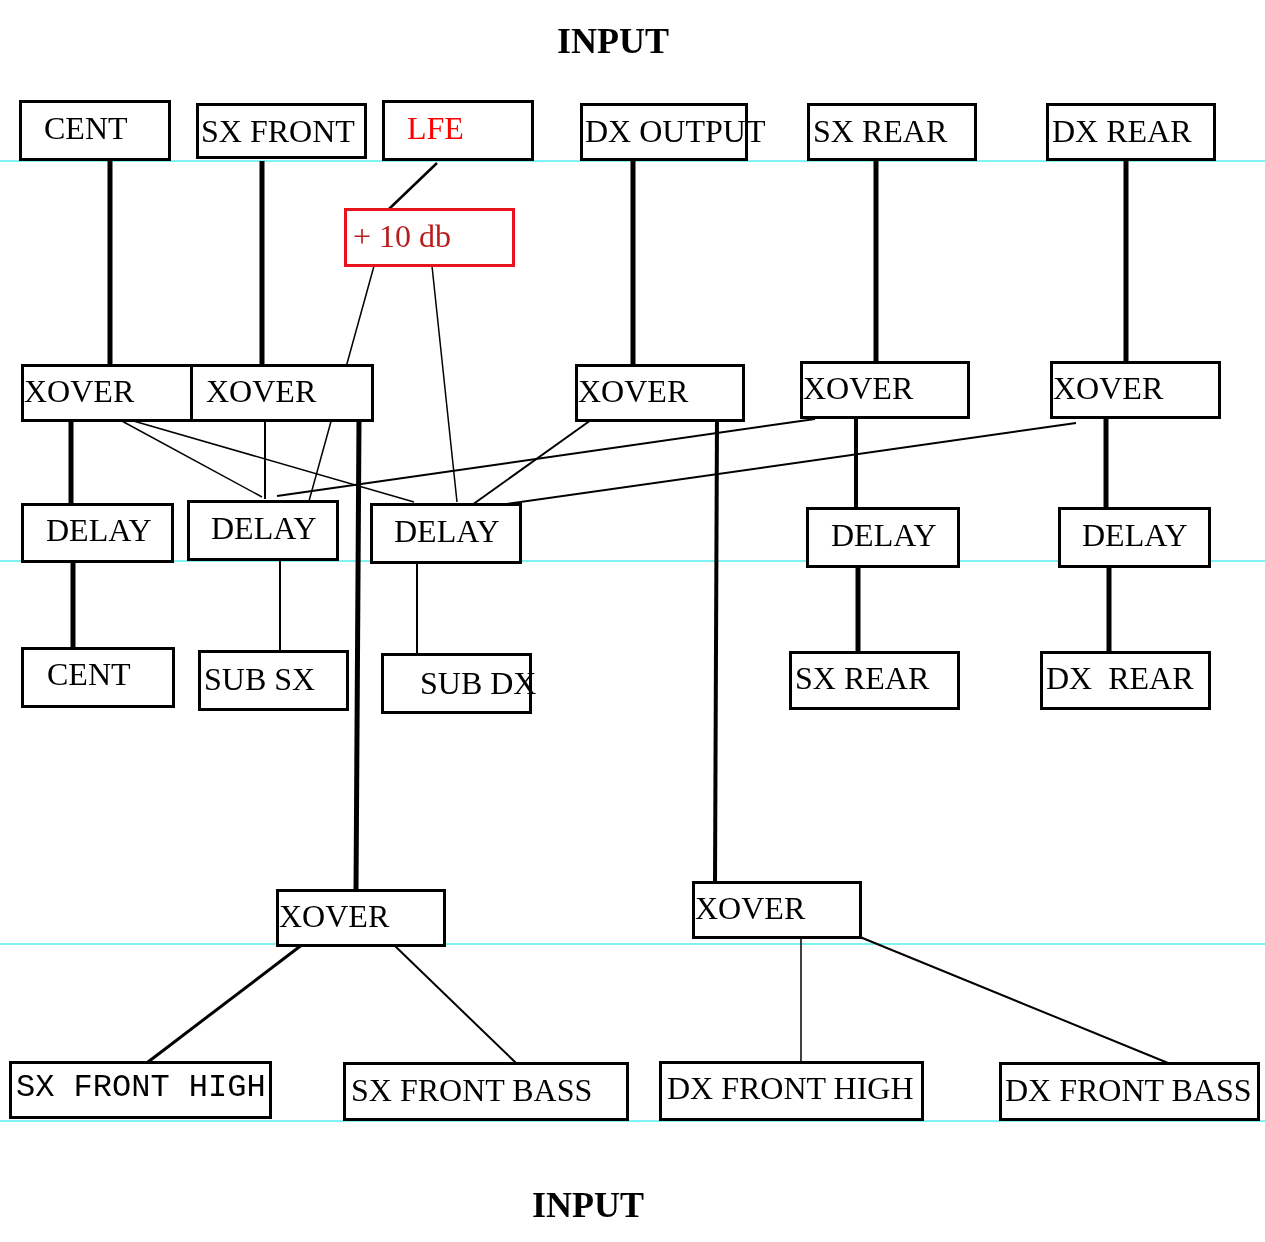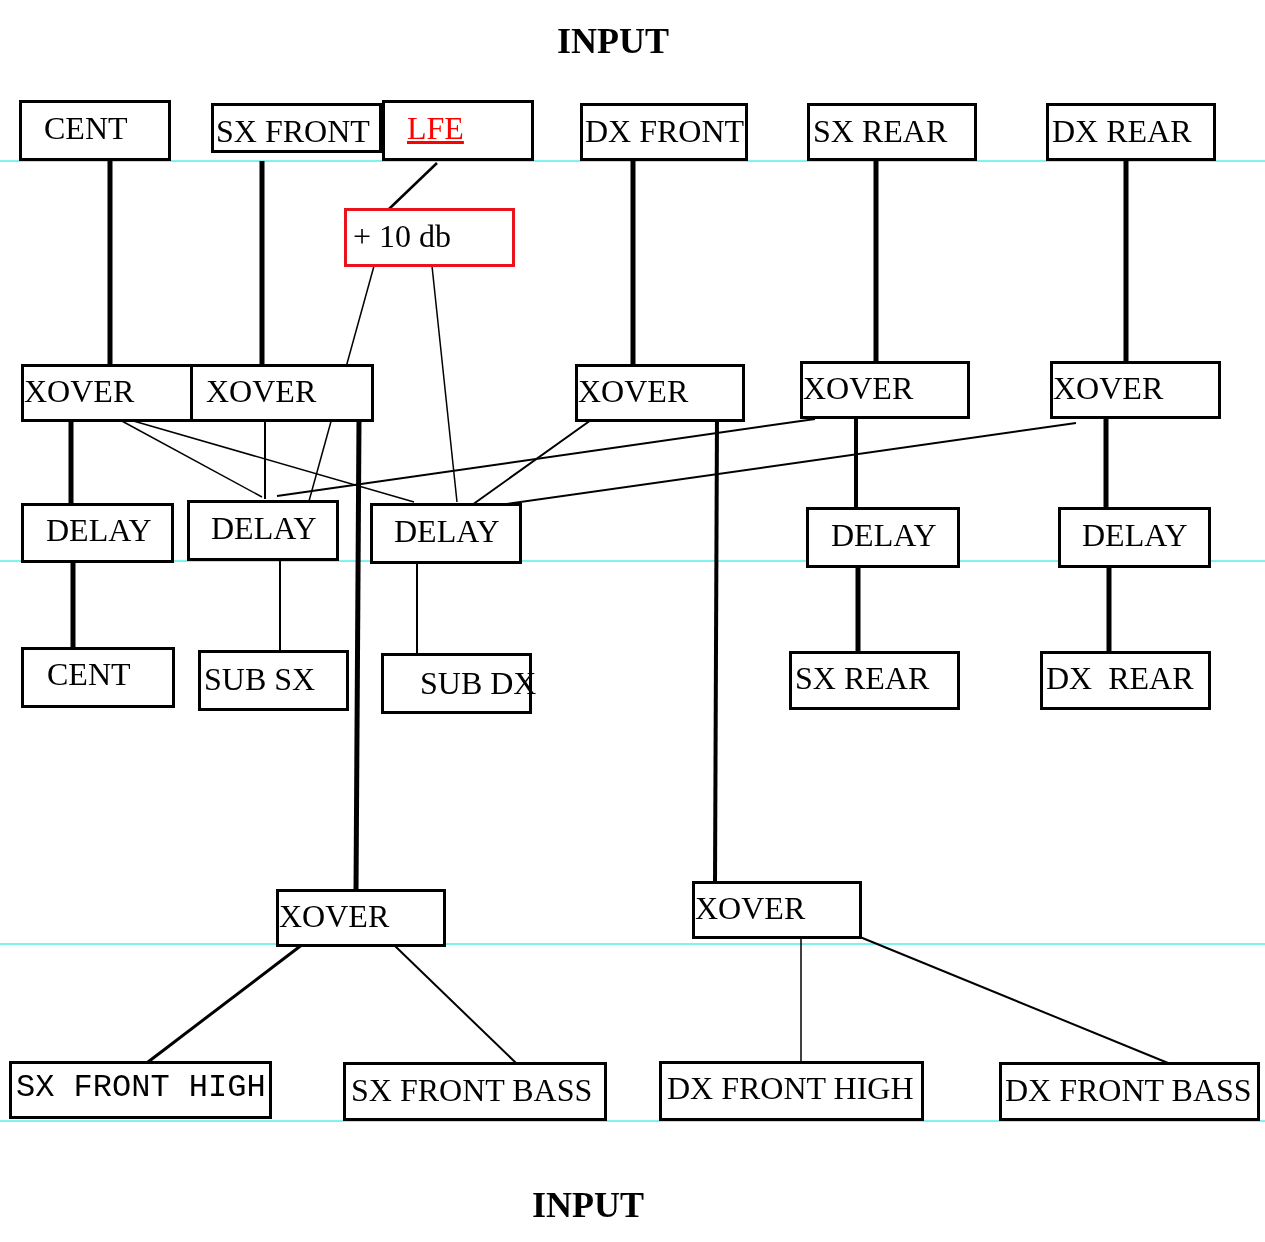--- a/index.html
+++ b/index.html
@@ -1,21 +1,21 @@
 <!DOCTYPE html>
 <html><head>
 <meta charset="utf-8">
 <style>
   html, body { margin: 0; padding: 0; background: #ffffff; }
   body { width: 1265px; height: 1242px; position: relative; overflow: hidden; }
   #canvas { position: absolute; left: 0; top: 0; width: 1265px; height: 1242px; }
   .title { position: absolute; font-family: Liberation Serif, serif; font-weight: bold; font-size: 36px; color: #000; }
   .box { position: absolute; box-sizing: border-box; border: 3px solid #000; background: #fff;
          font-family: "Liberation Serif", serif; font-size: 32px; color: #000; white-space: nowrap; line-height: 1; }
-  .box.red { border-color: #e8131b; color: #000000; }
+  .box.red { border-color: #e8131b; color: #b91c1c; }
   .box.red-text { color: #ff0000; }
   .box span { position: absolute; }
 </style>
 </head>
 <body>
 
 <svg id="canvas" width="1265" height="1242" viewBox="0 0 1265 1242">
 
   <g stroke="#00e5e5" stroke-width="1">
     <line x1="0" y1="161" x2="1265" y2="161"></line>
@@ -64,28 +64,28 @@
     <line x1="860" y1="937" x2="1168" y2="1063" stroke-width="2"></line>
   </g>
 </svg>
 
 <div class="title" style="left:557px; top:20px;">INPUT</div>
 <div class="title" style="left:532px; top:1184px;">INPUT</div>
 
 <div class="box" style="left:19px; top:100px; width:152px; height:61px;">
   <span style="left:22px; top:9px;">CENT</span>
 </div>
-<div class="box" style="left:211px; top:103px; width:171px; height:50px;">
+<div class="box" style="left:196px; top:103px; width:171px; height:56px;">
   <span style="left:2px; top:9px;">SX FRONT</span>
 </div>
 <div class="box red-text" style="left:382px; top:100px; width:152px; height:61px;">
-  <span style="left:22px; top:9px;text-decoration:underline;">LFE</span>
+  <span style="left:22px; top:9px;">LFE</span>
 </div>
 <div class="box" style="left:580px; top:103px; width:168px; height:58px;">
-  <span style="left:2px; top:9px;">DX FRONT</span>
+  <span style="left:2px; top:9px;">DX OUTPUT</span>
 </div>
 <div class="box" style="left:807px; top:103px; width:170px; height:58px;">
   <span style="left:3px; top:9px;">SX REAR</span>
 </div>
 <div class="box" style="left:1046px; top:103px; width:170px; height:58px;">
   <span style="left:3px; top:9px;">DX REAR</span>
 </div>
 
 <div class="box red" style="left:344px; top:208px; width:171px; height:59px;">
   <span style="left:6px; top:9px;">+ 10 db</span>
@@ -142,21 +142,21 @@
 <div class="box" style="left:276px; top:889px; width:170px; height:58px;">
   <span style="left:0px; top:8px;">XOVER</span>
 </div>
 <div class="box" style="left:692px; top:881px; width:170px; height:58px;">
   <span style="left:0px; top:8px;">XOVER</span>
 </div>
 
 <div class="box" style="left:9px; top:1061px; width:263px; height:58px;font-family:Liberation Mono, monospace;">
   <span style="left:4px; top:8px;">SX FRONT HIGH</span>
 </div>
-<div class="box" style="left:343px; top:1062px; width:264px; height:59px;">
+<div class="box" style="left:343px; top:1062px; width:286px; height:59px;">
   <span style="left:5px; top:9px;">SX FRONT BASS</span>
 </div>
 <div class="box" style="left:659px; top:1061px; width:265px; height:60px;">
   <span style="left:5px; top:8px;">DX FRONT HIGH</span>
 </div>
 <div class="box" style="left:999px; top:1062px; width:261px; height:59px;padding-left:39px;">
   <span style="left:3px; top:9px;">DX FRONT BASS</span>
 </div>
 
 </body></html>

